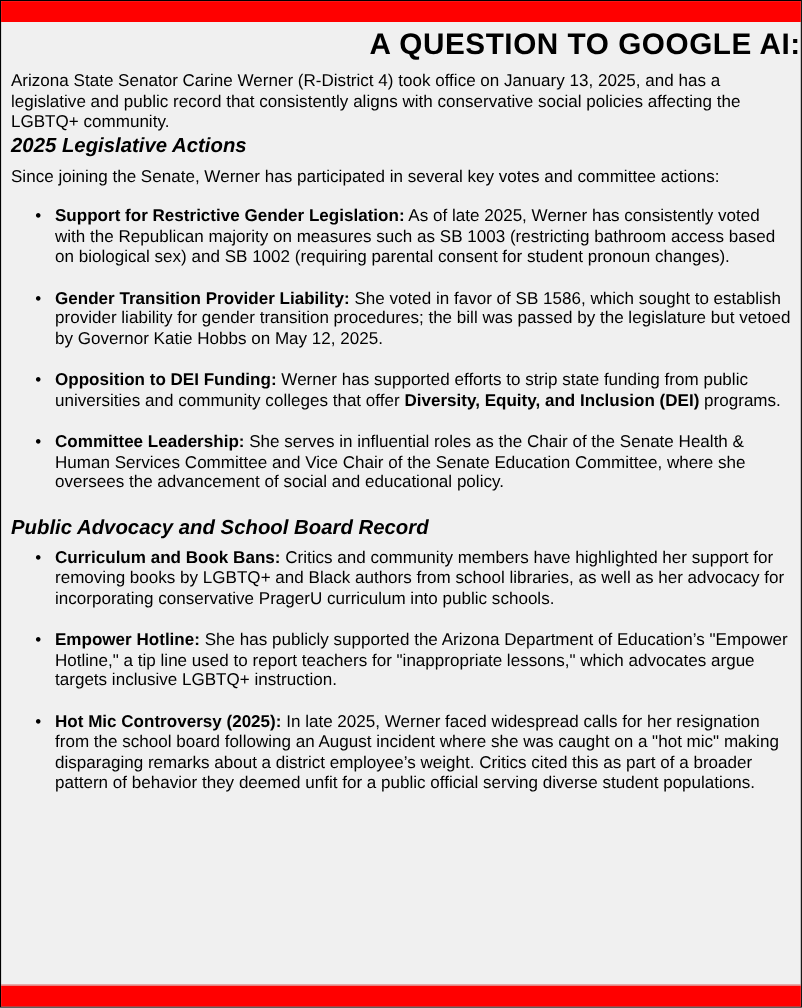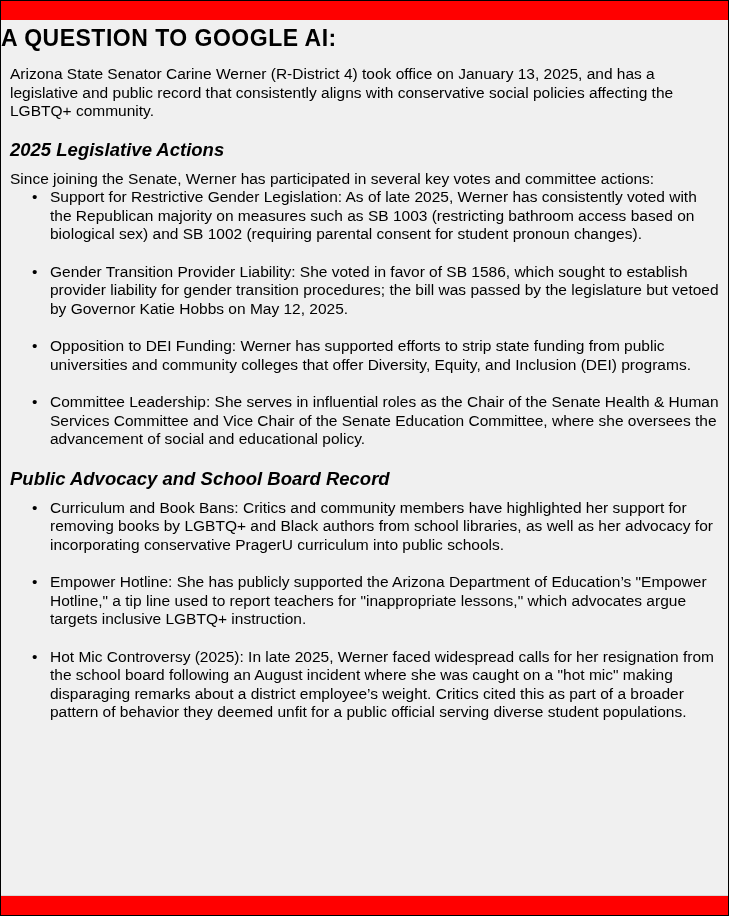--- a/index.html
+++ b/index.html
@@ -1,30 +1,30 @@
 <!DOCTYPE html>
 <html><head>
   <meta charset="utf-8">
   <style>
     html, body { margin: 0; padding: 0; }
     body { width: 729px; height: 916px; background: #f0f0f0; font-family: "Liberation Sans", sans-serif; color: #000; position: relative; overflow: hidden; }
     .frame { position: absolute; left: 0; top: 0; width: 727px; height: 914px; border: 1px solid #000; background: #f0f0f0; }
     .bar-top { position: absolute; left: 0; top: 0; width: 727px; height: 19px; background: #ff0000; }
     .bar-bottom { position: absolute; left: 0; bottom: 0; width: 727px; height: 19px; background: #ff0000; border-top: 1px solid #d8d8d8; }
-    .title { position: absolute; left: 0; top: 24px; width: 727px; text-align: left; font-family: "Liberation Sans", sans-serif; font-weight: bold; font-size: 23px; letter-spacing: 0.5px; }
+    .title { position: absolute; left: 0; top: 24px; width: 727px; text-align: right; font-family: "Liberation Sans", sans-serif; font-weight: bold; font-size: 27px; letter-spacing: 0.5px; }
     .content { position: absolute; left: 9px; top: 64px; width: 712px; }
     .question { font-weight: bold; font-size: 17px; line-height: 20px; margin: 0 0 16px 0; }
     p { font-size: 15.5px; line-height: 18.5px; margin: 0; }
-    .intro { margin-bottom: 18px; }
+    .intro { }
     h2 { font-family: "Liberation Sans", sans-serif; font-weight: bold; font-size: 18.5px; margin: 0 0 9px 0; line-height: 22px; font-style: italic; }
-    .lead { }
+    .lead { margin-bottom: 18px; }
     ul { list-style: none; margin: 0; padding: 0 0 0 22px; }
     li { position: relative; padding-left: 18px; font-size: 15.5px; line-height: 18.5px; margin-bottom: 19px; }
     li .bullet { position: absolute; left: 0; top: 0; }
-    b { font-weight: normal; }
+    b { font-weight: bold; }
     .sec2 { margin-top: 2px; }
     .sec2-lead { margin-bottom: 18px; }
   </style>
 </head>
 <body>
 
 <div class="frame">
   <div class="bar-top"></div>
 
   <div class="title">A QUESTION TO GOOGLE AI:</div>

